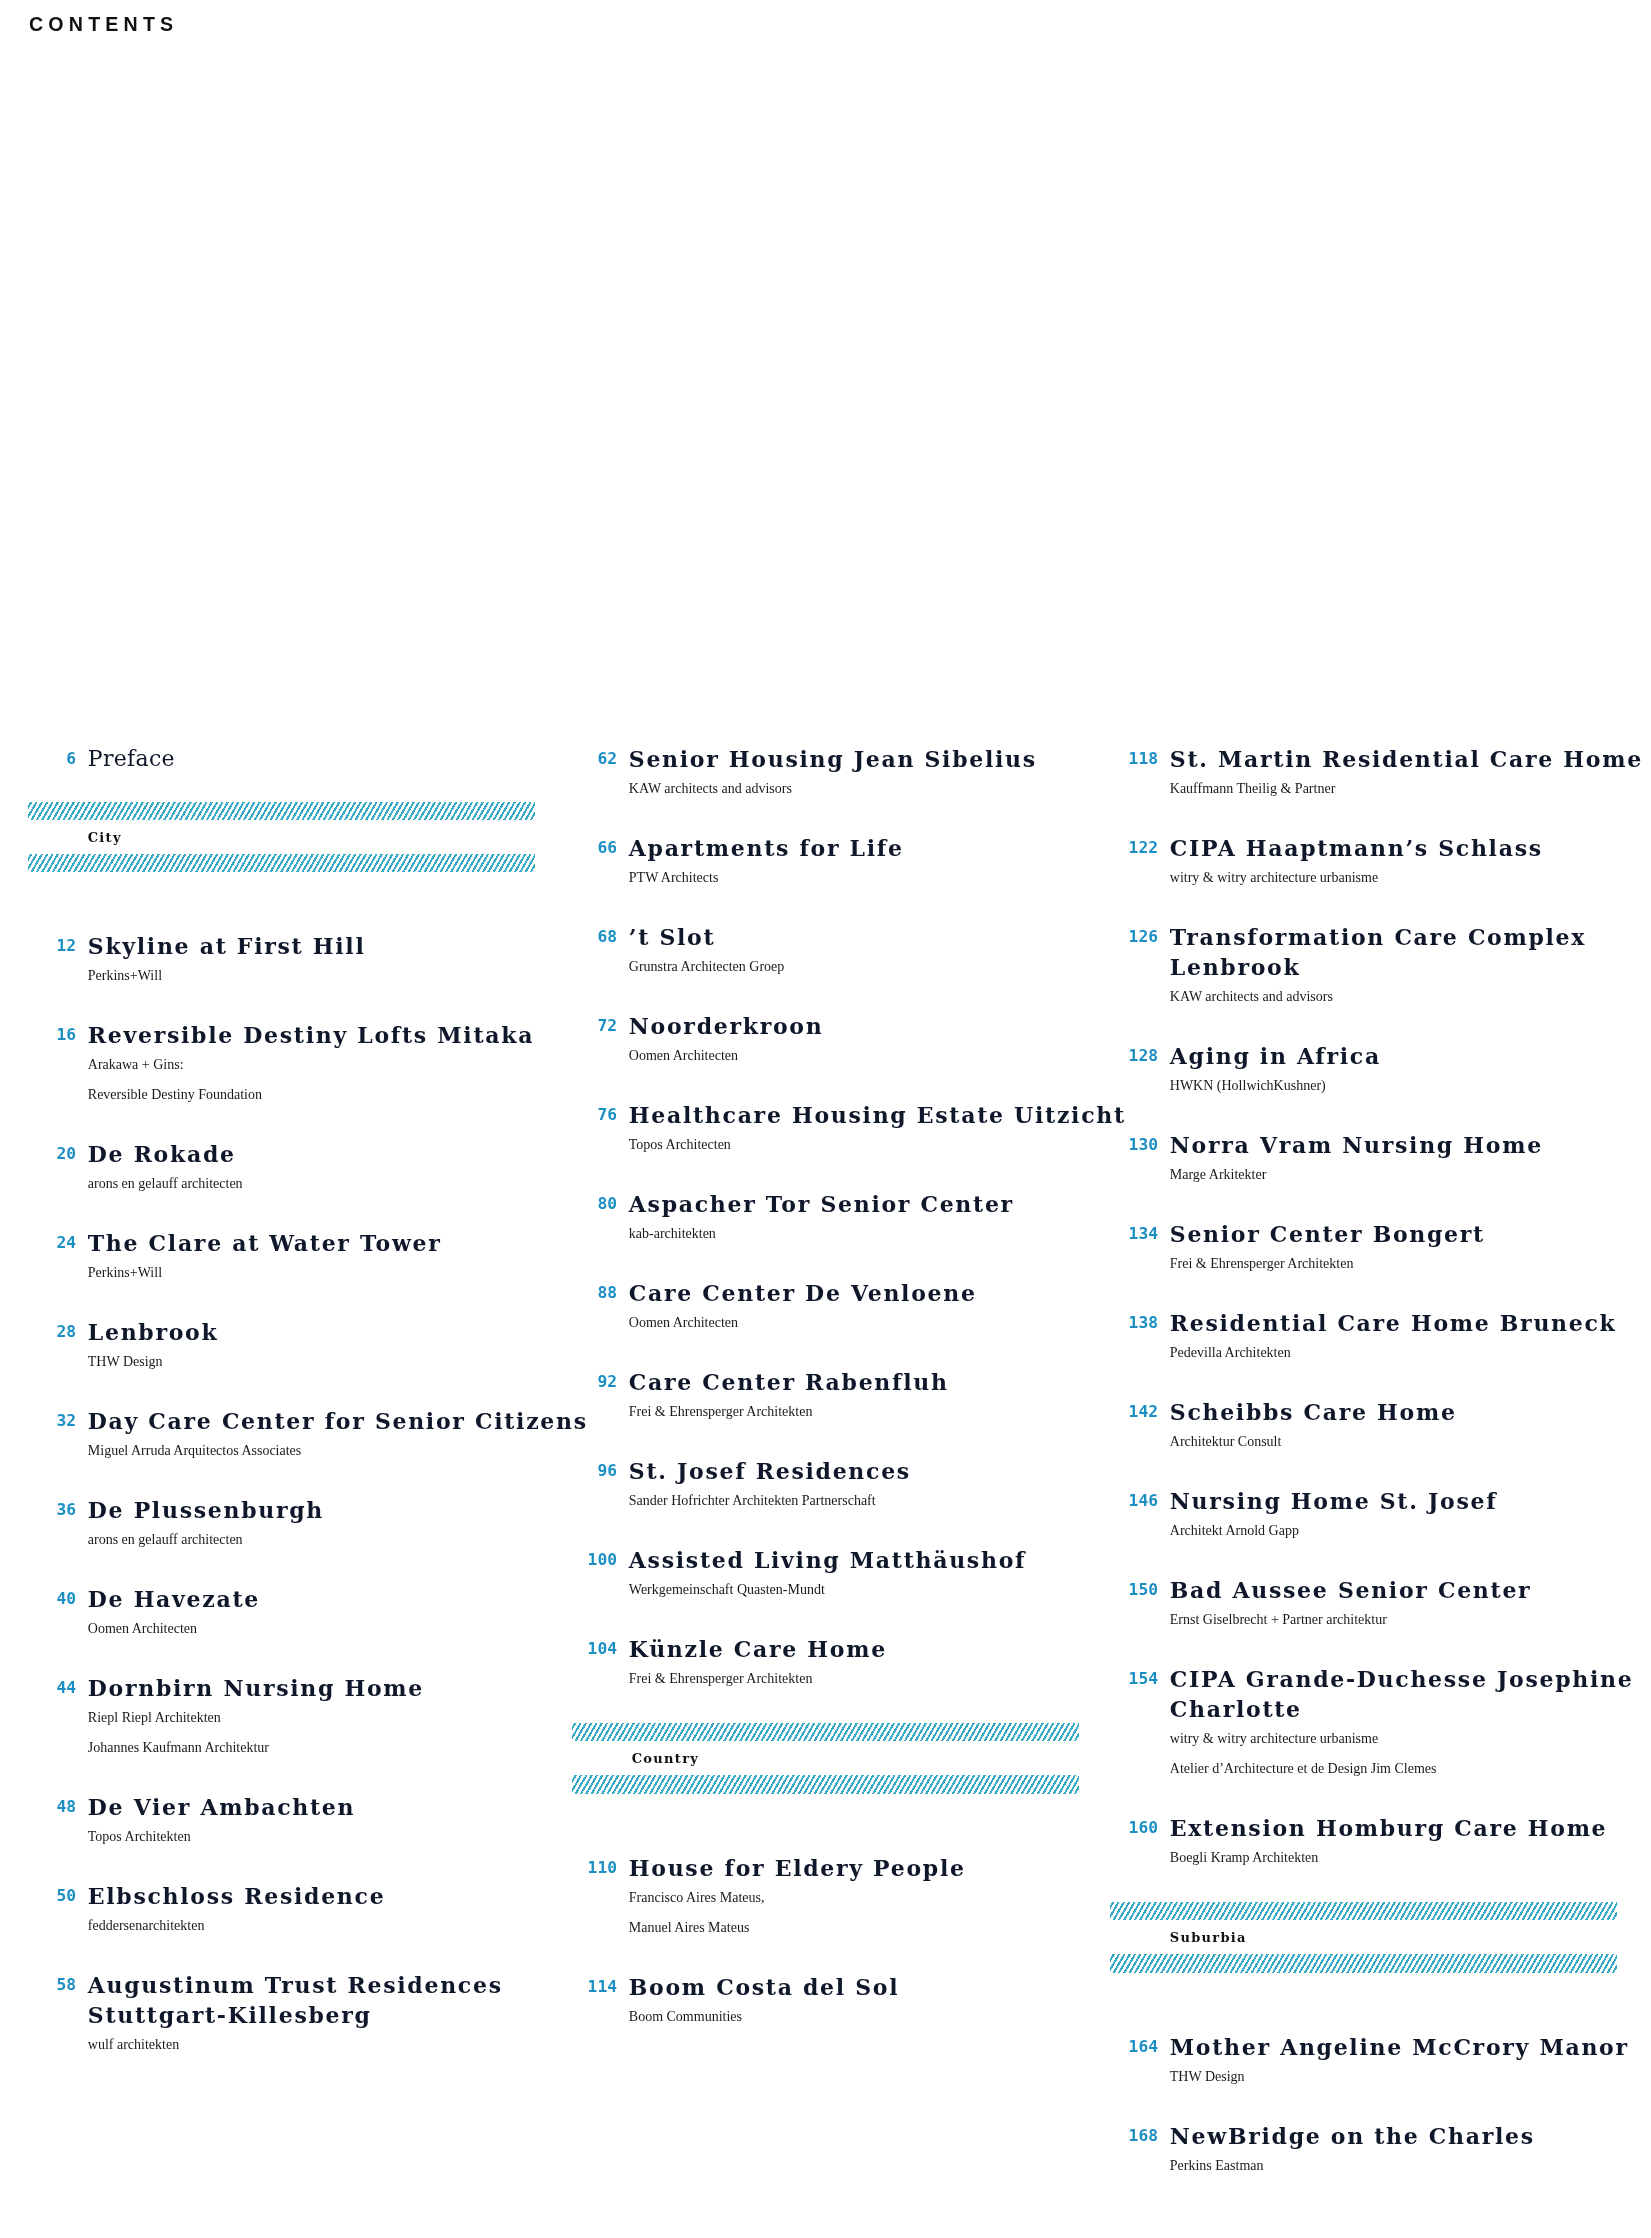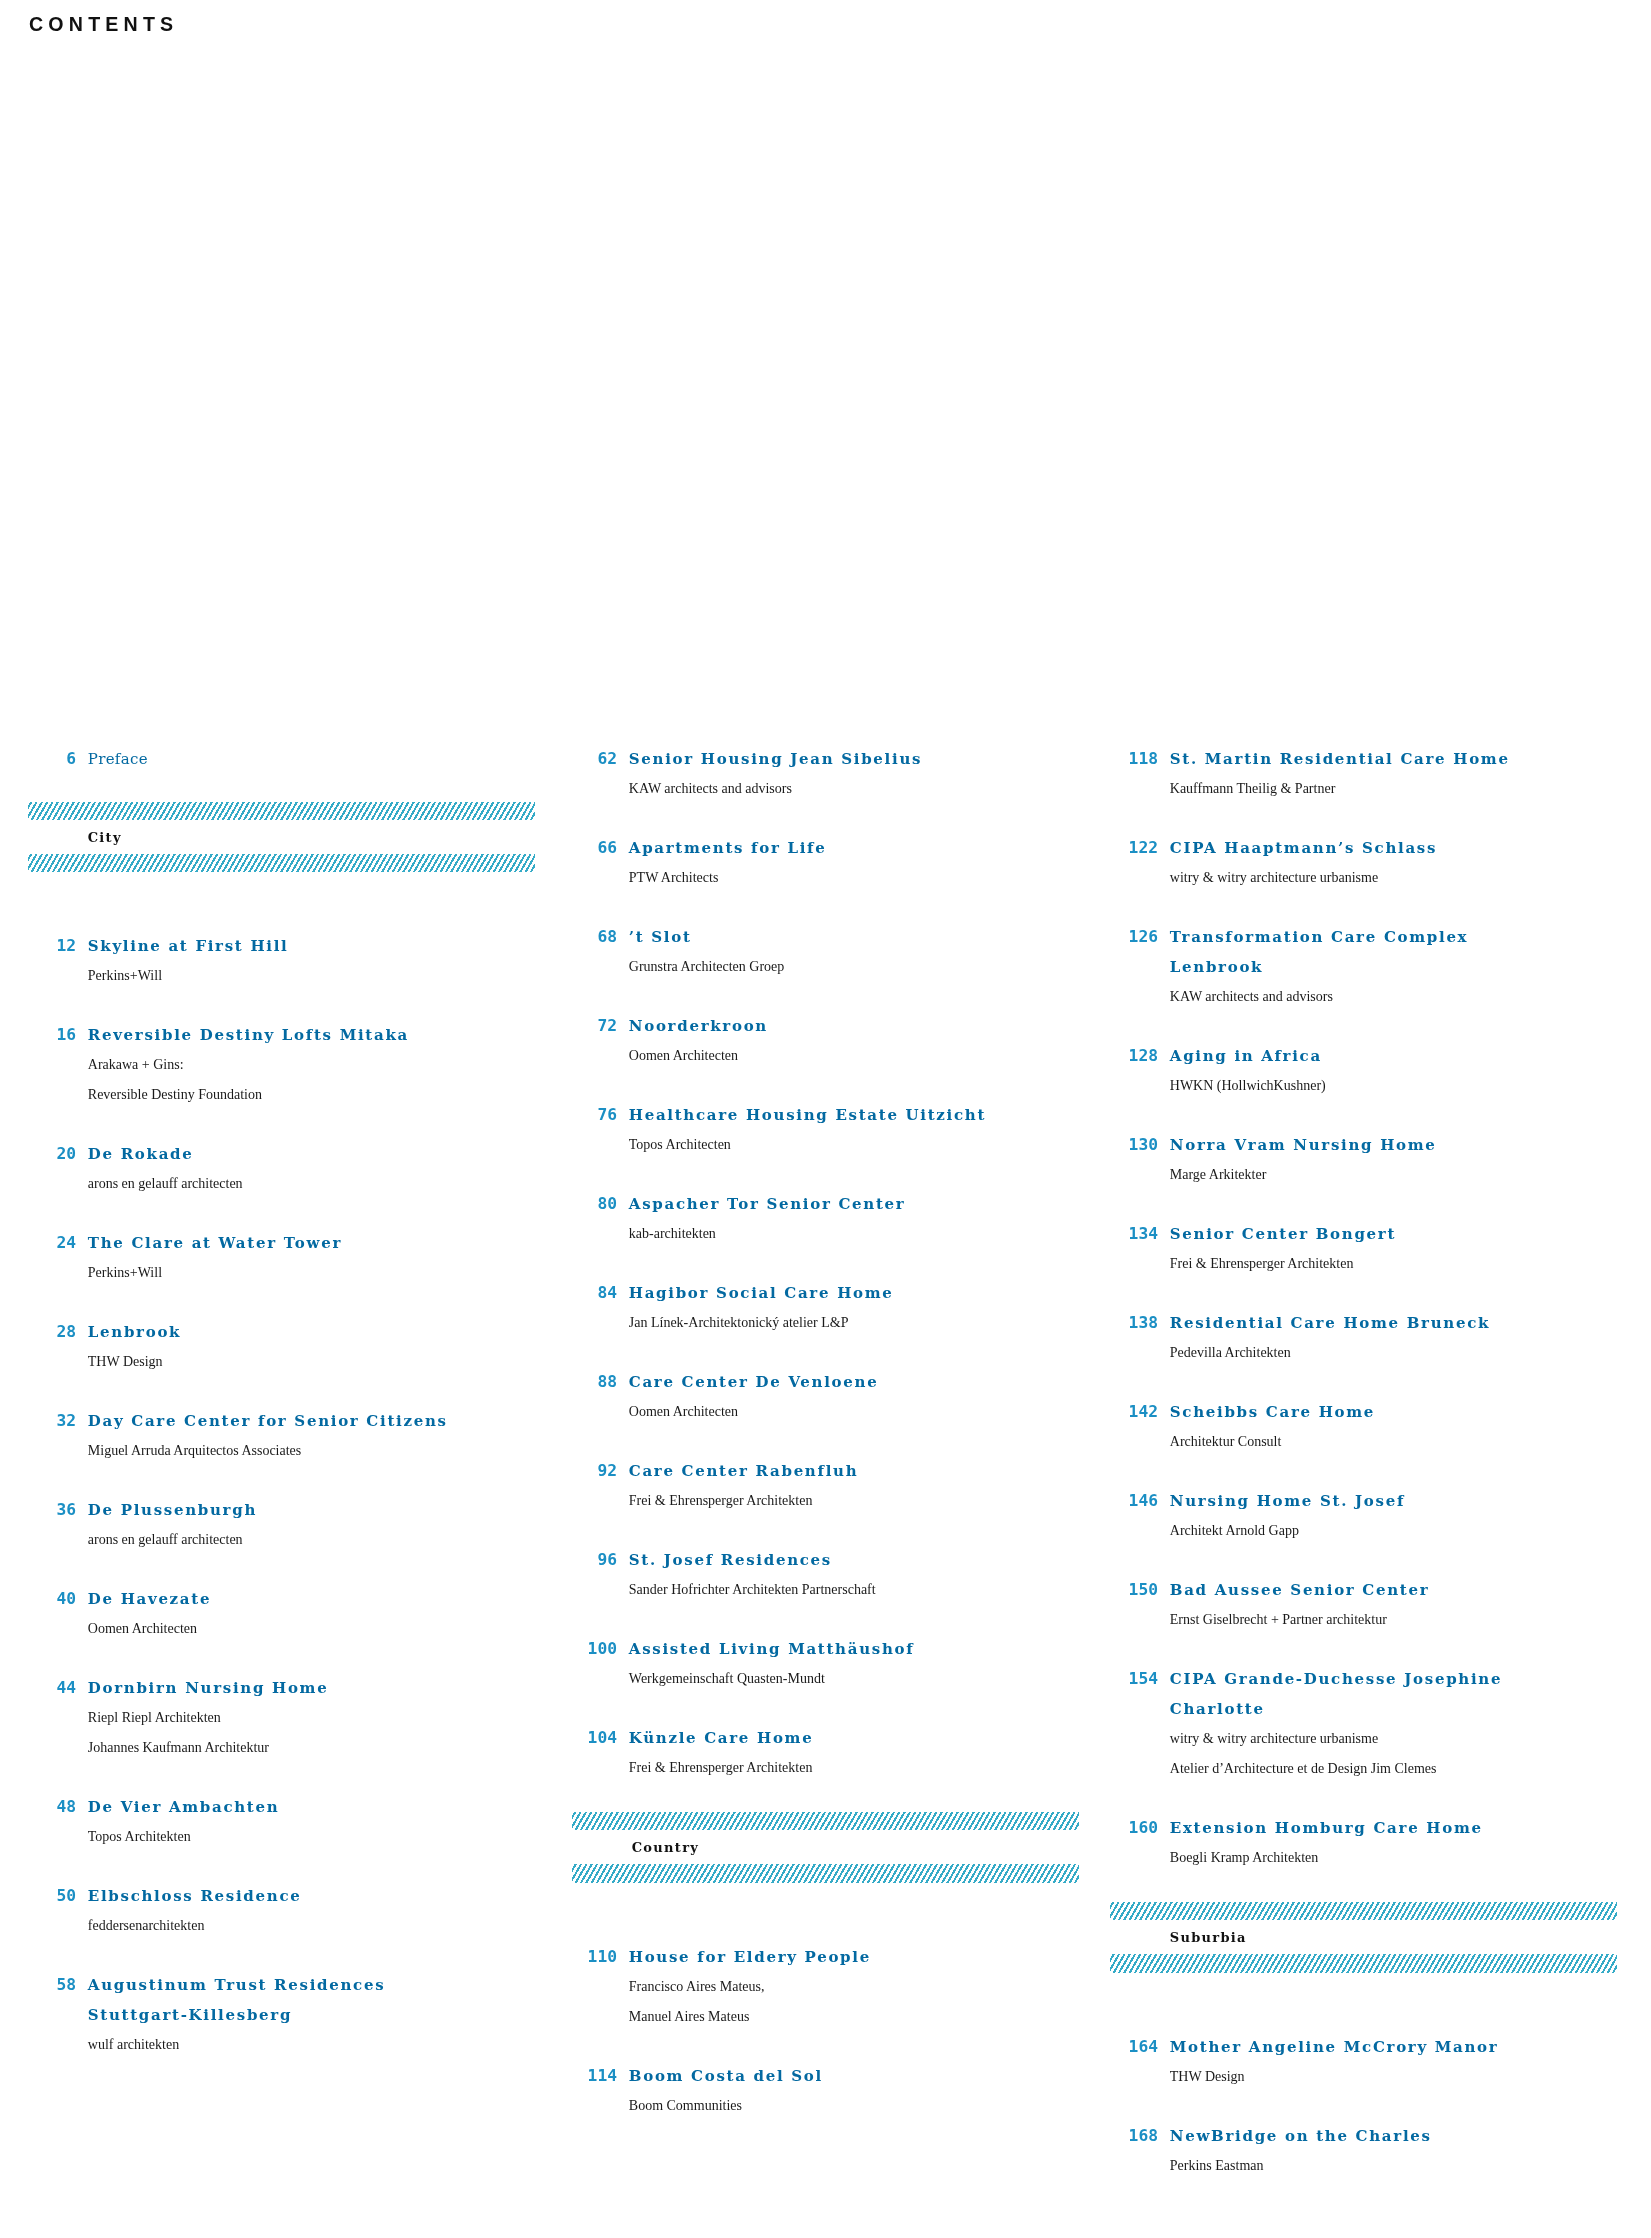--- a/index.html
+++ b/index.html
@@ -49,24 +49,24 @@
     line-height: 30px;
     padding-right: 11.8px;
     box-sizing: content-box;
   }
   .col-2 .entry .num { width: 44px; flex-basis: 44px; }
   .col-3 .entry .num { width: 47px; flex-basis: 47px; }
   .entry .body { flex: 1 1 auto; }
   .entry .title {
     font-family: "DejaVu Serif", "Liberation Serif", serif;
     font-weight: bold;
-    font-size: 15px;
+    font-size: 22px;
     letter-spacing: 1.7px;
     line-height: 30px;
-    color: #0369a1;
+    color: #0f172a;
     white-space: nowrap;
   }
   .entry .title.plain {
     font-weight: normal;
     letter-spacing: 0.3px;
   }
   .entry .sub {
     font-family: "Liberation Serif", "DejaVu Serif", serif;
     font-size: 14px;
     line-height: 30px;
@@ -244,27 +244,20 @@
       </div>
     </div>
     <div class="entry">
       <div class="num">80</div>
       <div class="body">
         <div class="title">Aspacher Tor Senior Center</div>
         <div class="sub">kab-architekten</div>
       </div>
     </div>
     <div class="entry">
-      <div class="num">84</div>
-      <div class="body">
-        <div class="title">Hagibor Social Care Home</div>
-        <div class="sub">Jan Línek-Architektonický atelier L&amp;P</div>
-      </div>
-    </div>
-    <div class="entry">
       <div class="num">88</div>
       <div class="body">
         <div class="title">Care Center De Venloene</div>
         <div class="sub">Oomen Architecten</div>
       </div>
     </div>
     <div class="entry">
       <div class="num">92</div>
       <div class="body">
         <div class="title">Care Center Rabenfluh</div>

